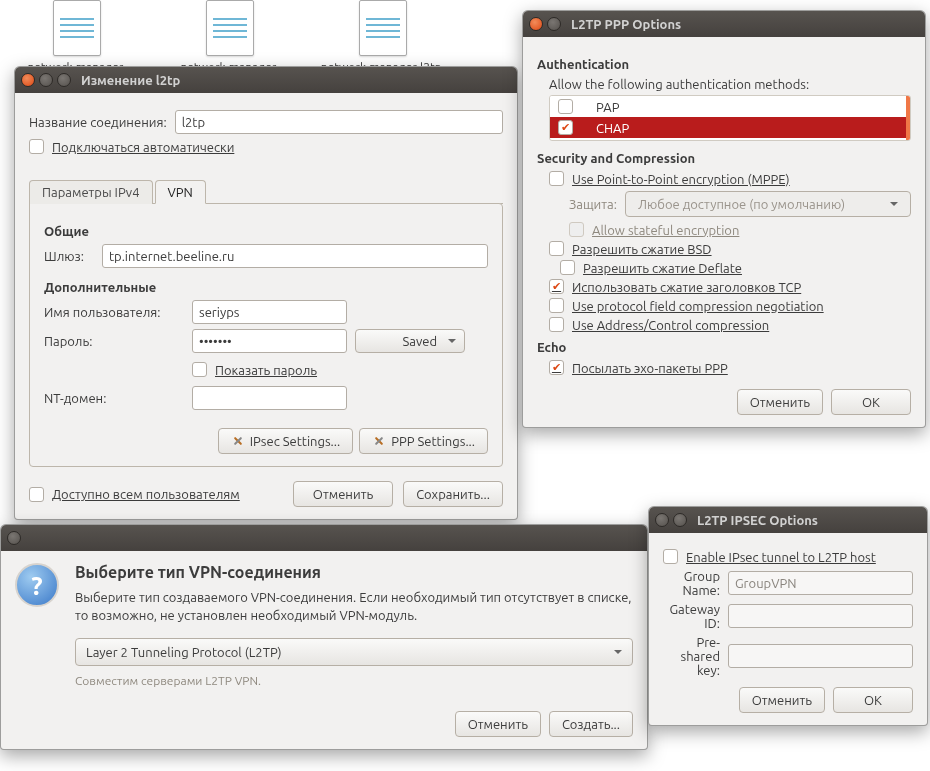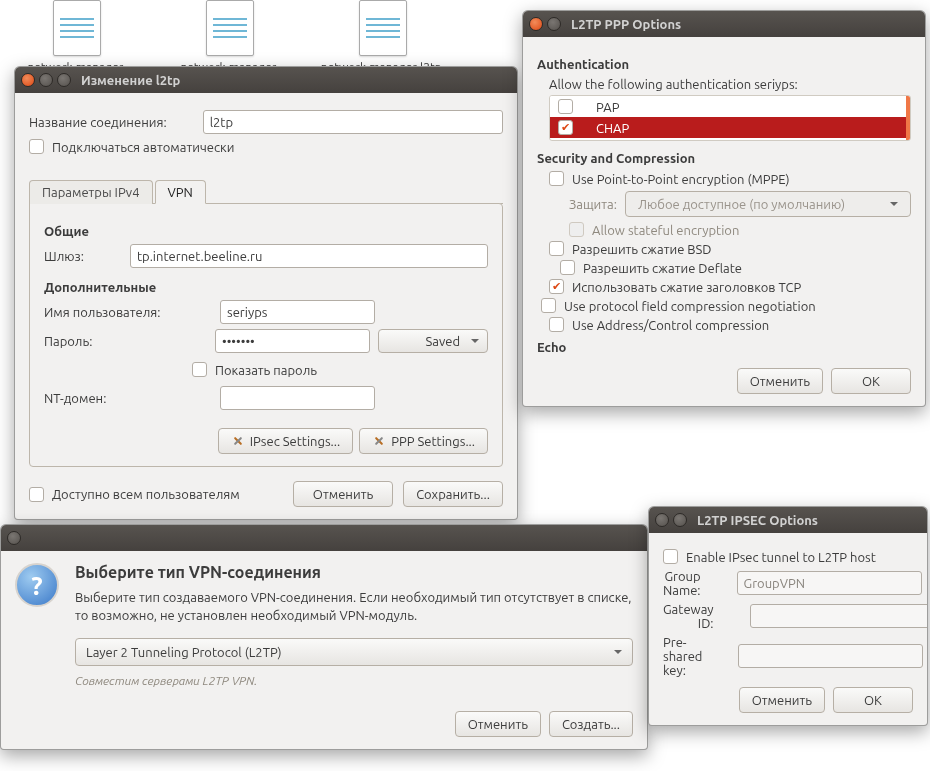--- a/index.html
+++ b/index.html
@@ -49,24 +49,24 @@
   .titlebar .tb {
     width:14px; height:14px; border-radius:50%;
     background: radial-gradient(circle at 40% 35%, #7a7672, #55514d);
     border: 1px solid #2d2a27;
     position: relative;
   }
   .titlebar .tb.close { background: radial-gradient(circle at 40% 35%, #f28c5a, #dd4814); }
   .titlebar .title-text { opacity: 0.92; }
   .content { padding: 12px 14px; }
   
-  label.row { display:flex; align-items:center; gap:8px; margin:4px 0; }
+  label.row { display:flex; align-items:center; gap:8px; margin:4px 0;text-decoration:underline; }
   input[type=text], input[type=password], select.combo, .combo {
     background:#fff; border:1px solid #b3ada5; border-radius:3px;
-    padding:4px 6px; font: inherit; color:#3c3c3c;margin-left:28px;
+    padding:4px 6px; font: inherit; color:#3c3c3c;
   }
   input[type=text]:read-only { background:#f7f6f5; color:#8a857e; }
   .btn {
     display:inline-flex; align-items:center; gap:5px;
     background: linear-gradient(#fafaf9,#e7e5e2);
     border:1px solid #b6afa5; border-radius:4px;
     padding:5px 12px; font: inherit; color:#3c3c3c;
     cursor: default; min-width:80px; justify-content:center;
   }
   .chk {
@@ -114,21 +114,21 @@
   .tool-icon::before, .tool-icon::after{
     content:"";position:absolute;background:#b86e24;width:10px;height:2px;
     left:2px;top:6px;transform:rotate(45deg);border-radius:1px;
   }
   .tool-icon::after{ transform:rotate(-45deg); background:#888; }
   .dropdown-arrow::after{
     content:"";display:inline-block;margin-left:6px;
     border:4px solid transparent;border-top-color:#666;position:relative;top:2px;
   }
   .grey { color:#8f897f; }
-  .italic { font-style:italic; }
+  .italic { }
   .small { font-size:12px; }
 </style>
 </head>
 <body>
 
 <div class="desk-icon" style="left:2px; top:0;">
   <div class="file">
       <span></span>
       <span></span>
       <span></span>
@@ -233,21 +233,21 @@
 <div class="window" style="left:522px; top:10px; width:404px;">
   <div class="titlebar">
     <div class="btns">
       <div class="tb close"></div>
       <div class="tb"></div>
     </div>
     <span class="title-text">L2TP PPP Options</span>
   </div>
   <div class="content">
     <div class="section-h">Authentication</div>
-    <div style="margin:2px 0 4px 12px">Allow the following authentication seriyps:</div>
+    <div style="margin:2px 0 4px 12px">Allow the following authentication methods:</div>
     <div class="opt-list" style="margin-left:12px">
       <div class="opt-row">
         <span class="chk"></span>
         <span>PAP</span>
       </div>
       <div class="opt-row opt-sel">
         <span class="chk checked" style="background:#fff;color:#dd4814"></span>
         <span>CHAP</span>
       </div>
       <div class="scrollmark"></div>
@@ -273,30 +273,34 @@
       <span>Разрешить сжатие BSD</span>
     </label>
     <label class="row" style="margin-left:23px">
       <span class="chk"></span>
       <span>Разрешить сжатие Deflate</span>
     </label>
     <label class="row" style="margin-left:12px">
       <span class="chk checked"></span>
       <span>Использовать сжатие заголовков TCP</span>
     </label>
-    <label class="row" style="margin-left:4px">
+    <label class="row" style="margin-left:12px">
       <span class="chk"></span>
       <span>Use protocol field compression negotiation</span>
     </label>
     <label class="row" style="margin-left:12px">
       <span class="chk"></span>
       <span>Use Address/Control compression</span>
     </label>
 
     <div class="section-h">Echo</div>
+    <label class="row" style="margin-left:12px">
+      <span class="chk checked"></span>
+      <span>Посылать эхо-пакеты PPP</span>
+    </label>
 
     <div style="display:flex;justify-content:flex-end;gap:8px;margin-top:14px;">
       <div class="btn">Отменить</div>
       <div class="btn">OK</div>
     </div>
   </div>
 </div>
 
 <div class="window" style="left:0px; top:524px; width:648px;">
   <div class="titlebar">
@@ -336,21 +340,21 @@
     </label>
     <div class="field-row">
       <span style="width:100px;text-align:right">Group Name:</span>
       <input type="text" readonly="" style="flex: 1 1 0%;" class="grey" value="GroupVPN">
     </div>
     <div class="field-row">
       <span style="width:100px;text-align:right">Gateway ID:</span>
       <input type="text" readonly="" style="flex: 1 1 0%;">
     </div>
     <div class="field-row">
-      <span style="width:100px;text-align:left">Pre-shared key:</span>
+      <span style="width:100px;text-align:right">Pre-shared key:</span>
       <input type="text" readonly="" style="flex: 1 1 0%;">
     </div>
     <div style="display:flex;justify-content:flex-end;gap:8px;margin-top:10px;">
       <div class="btn">Отменить</div>
       <div class="btn">OK</div>
     </div>
   </div>
 </div>
 
 </body></html>

